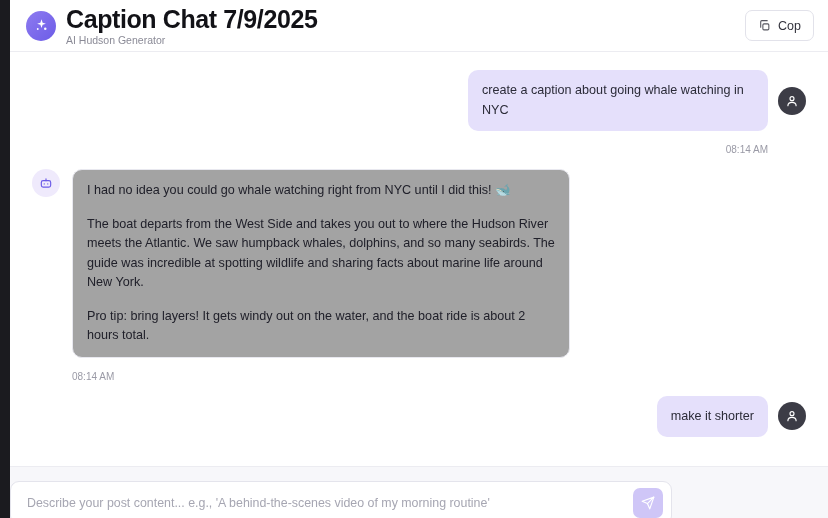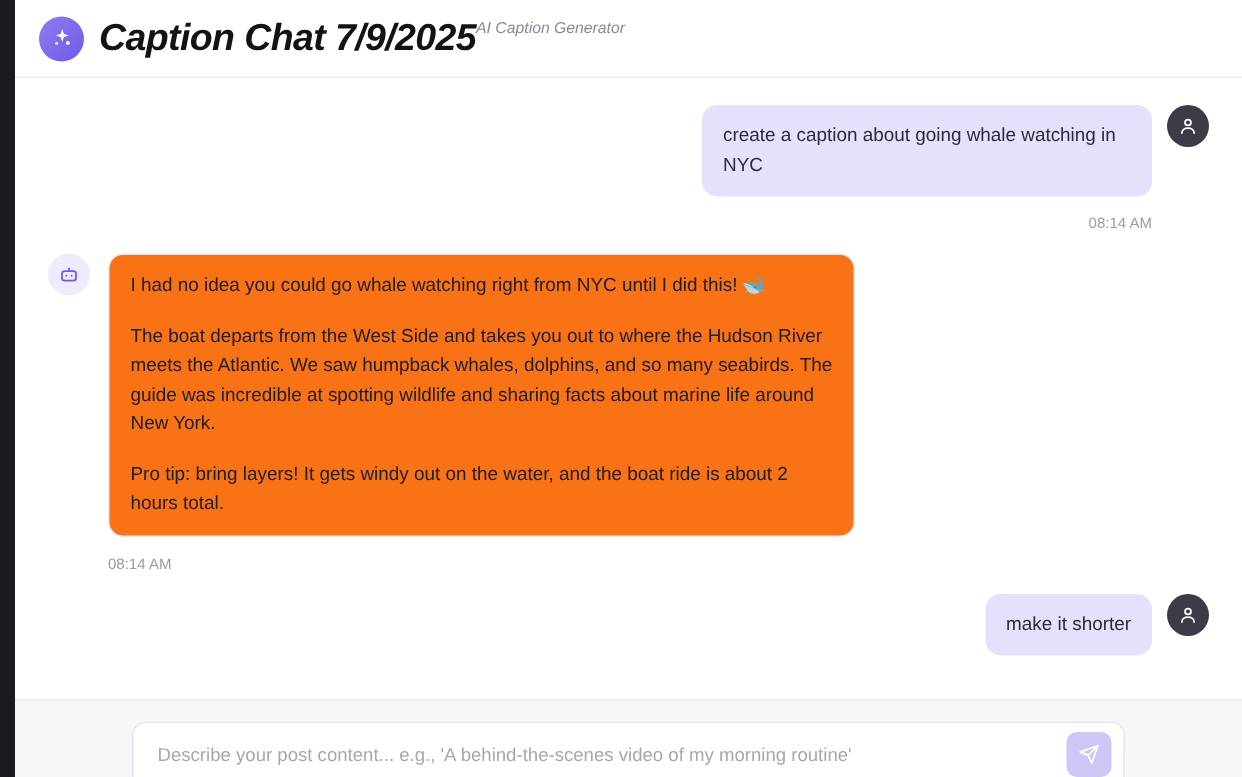--- a/index.html
+++ b/index.html
@@ -49,21 +49,21 @@
     border-radius: 50%;
     background: linear-gradient(135deg,#8e7bf0,#6c5ce7);
     display: flex;
     align-items: center;
     justify-content: center;
     color: #fff;
     font-size: 14px;
     line-height: 1;
     flex: none;
   }
-  .brand-text { display: flex; flex-direction: row; justify-content: flex-end; font-style: italic; }
+  .brand-text { display: flex; flex-direction: column; justify-content: flex-end; }
   .brand-title {
     font-size: 25px;
     font-weight: bold;
     color: #121217;
     letter-spacing: -0.4px;
     line-height: 1.08;
     white-space: nowrap;
   }
   .brand-sub {
     font-size: 10.5px;
@@ -97,21 +97,21 @@
     position: absolute;
     left: 10px;
     top: 52px;
     width: 818px;
     height: 415px;
     background: #ffffff;
     overflow: hidden;
     padding: 18px 22px 0 22px;
   }
   .msg-row { display: flex; margin-bottom: 4px; }
-  .msg-row.user { justify-content: flex-end; align-items: flex-start; }
+  .msg-row.user { justify-content: flex-end; align-items: center; }
   .msg-row.bot { justify-content: flex-start; align-items: flex-start; }
 
   .avatar {
     width: 28px; height: 28px;
     border-radius: 50%;
     display: flex;
     align-items: center;
     justify-content: center;
     flex: none;
     font-size: 12px;
@@ -125,21 +125,21 @@
     font-size: 12.6px;
     line-height: 1.55;
     color: #20202a;
   }
   .bubble.user {
     background: #e5e0fb;
     color: #2b2b38;
     max-width: 300px;
   }
   .bubble.bot {
-    background: #f97316;
+    background: #a3a3a3;
     border: 1px solid #e8e8ef;
     max-width: 498px;
   }
   .bubble.bot p { margin: 0 0 14px 0; }
   .bubble.bot p:last-child { margin-bottom: 0; }
 
   .timestamp {
     font-size: 10px;
     color: #9a9aa6;
     margin: 13px 0 14px 0;
@@ -151,21 +151,20 @@
   .composer-wrap {
     position: absolute;
     left: 10px;
     bottom: 0;
     width: 818px;
     height: 52px;
     background: #f7f7fa;
     border-top: 1px solid #ececf1;
     display: flex;
     align-items: center;
-    justify-content: center;
   }
   .composer {
     width: 662px;
     height: 44px;
     background: #fff;
     border: 1px solid #e4e4ec;
     border-radius: 9px;
     display: flex;
     align-items: center;
     padding: 0 8px 0 14px;
@@ -204,21 +203,32 @@
     <div class="brand">
       <div class="brand-logo">
         <svg width="15" height="15" viewBox="0 0 24 24" fill="#ffffff" aria-hidden="true">
           <path d="M12 2l1.8 5.4L19 9l-5.2 1.6L12 16l-1.8-5.4L5 9l5.2-1.6z"></path>
           <circle cx="18" cy="17" r="2"></circle>
           <circle cx="6" cy="17.5" r="1.5"></circle>
         </svg>
       </div>
       <div class="brand-text">
         <div class="brand-title">Caption Chat 7/9/2025</div>
-        <div class="brand-sub">AI Caption Generator</div>
+        <div class="brand-sub">AI Hudson Generator</div>
+      </div>
+    </div>
+    <div class="header-actions">
+      <div class="copy-btn">
+        <span class="copy-icon">
+          <svg width="13" height="13" viewBox="0 0 24 24" fill="none" stroke="#55555f" stroke-width="2" stroke-linecap="round" stroke-linejoin="round">
+            <rect x="9" y="9" width="11" height="11" rx="2"></rect>
+            <path d="M5 15V5a2 2 0 0 1 2-2h10"></path>
+          </svg>
+        </span>
+        <span>Cop</span>
       </div>
     </div>
   </div>
 
   <div class="chat">
 
     <div class="msg-row user">
       <div class="bubble user">create a caption about going whale watching in NYC</div>
       <div class="avatar user">
         <svg width="14" height="14" viewBox="0 0 24 24" fill="none" stroke="#ffffff" stroke-width="2" stroke-linecap="round" stroke-linejoin="round">

